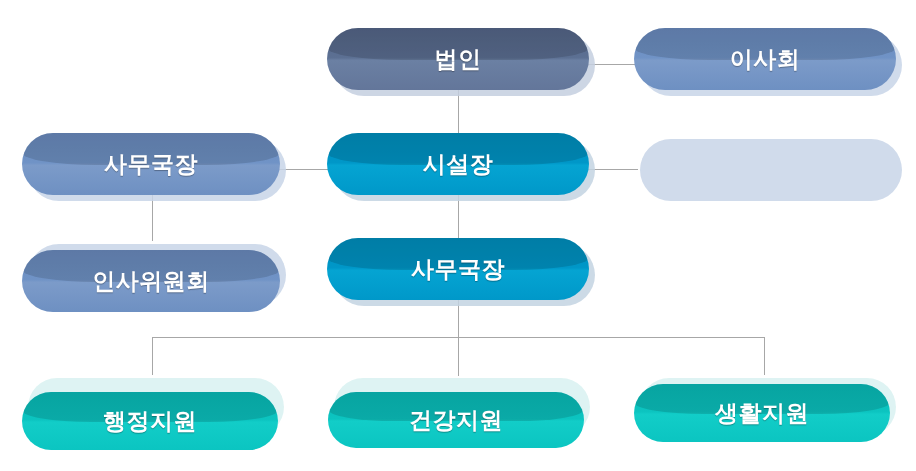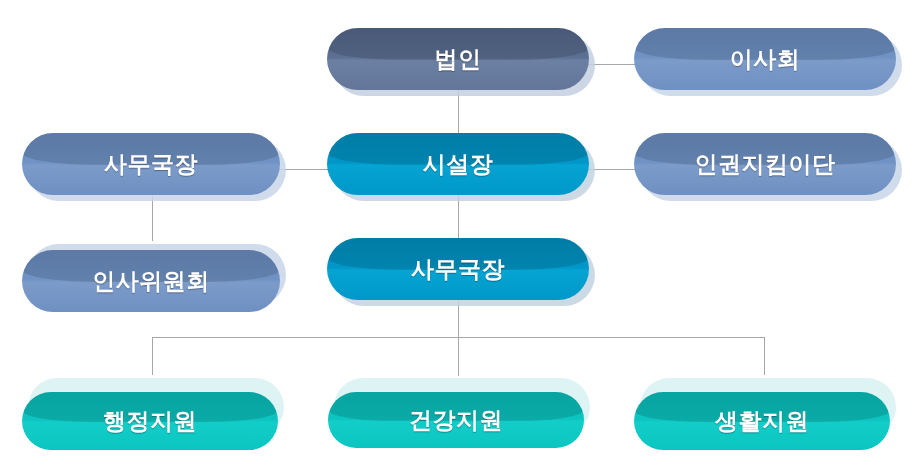--- a/index.html
+++ b/index.html
@@ -106,23 +106,20 @@
   <div class="node c-blue" style="left:22px;top:133px;width:258px;height:62px;">
     <span class="label">사무국장</span>
   </div>
 
   <div class="shadow s-cyan" style="left:333px;top:139px;width:262px;height:62px;"></div>
   <div class="node c-cyan" style="left:327px;top:133px;width:262px;height:62px;">
     <span class="label">시설장</span>
   </div>
 
   <div class="shadow s-blue" style="left:640px;top:139px;width:262px;height:62px;"></div>
-  <div class="node c-blue" style="left:634px;top:133px;width:262px;height:62px;">
-    <span class="label">인권지킴이단</span>
-  </div>
 
   <div class="shadow s-blue" style="left:28px;top:244px;width:258px;height:62px;"></div>
   <div class="node c-blue" style="left:22px;top:238px;width:258px;height:62px;margin-top:12px;">
     <span class="label">인사위원회</span>
   </div>
 
   <div class="shadow s-cyan" style="left:333px;top:244px;width:262px;height:62px;"></div>
   <div class="node c-cyan" style="left:327px;top:238px;width:262px;height:62px;">
     <span class="label">사무국장</span>
   </div>
@@ -131,17 +128,17 @@
   <div class="node c-teal" style="left:22px;top:372px;width:256px;height:58px;">
     <span class="label">행정지원</span>
   </div>
 
   <div class="shadow s-teal" style="left:334px;top:378px;width:256px;height:58px;"></div>
   <div class="node c-teal" style="left:328px;top:372px;width:256px;height:56px;">
     <span class="label">건강지원</span>
   </div>
 
   <div class="shadow s-teal" style="left:640px;top:378px;width:256px;height:58px;"></div>
-  <div class="node c-teal" style="left:634px;top:372px;width:256px;height:58px;">
+  <div class="node c-teal" style="left:634px;top:364px;width:256px;height:58px;">
     <span class="label">생활지원</span>
   </div>
 
 </div>
 
 </body></html>

